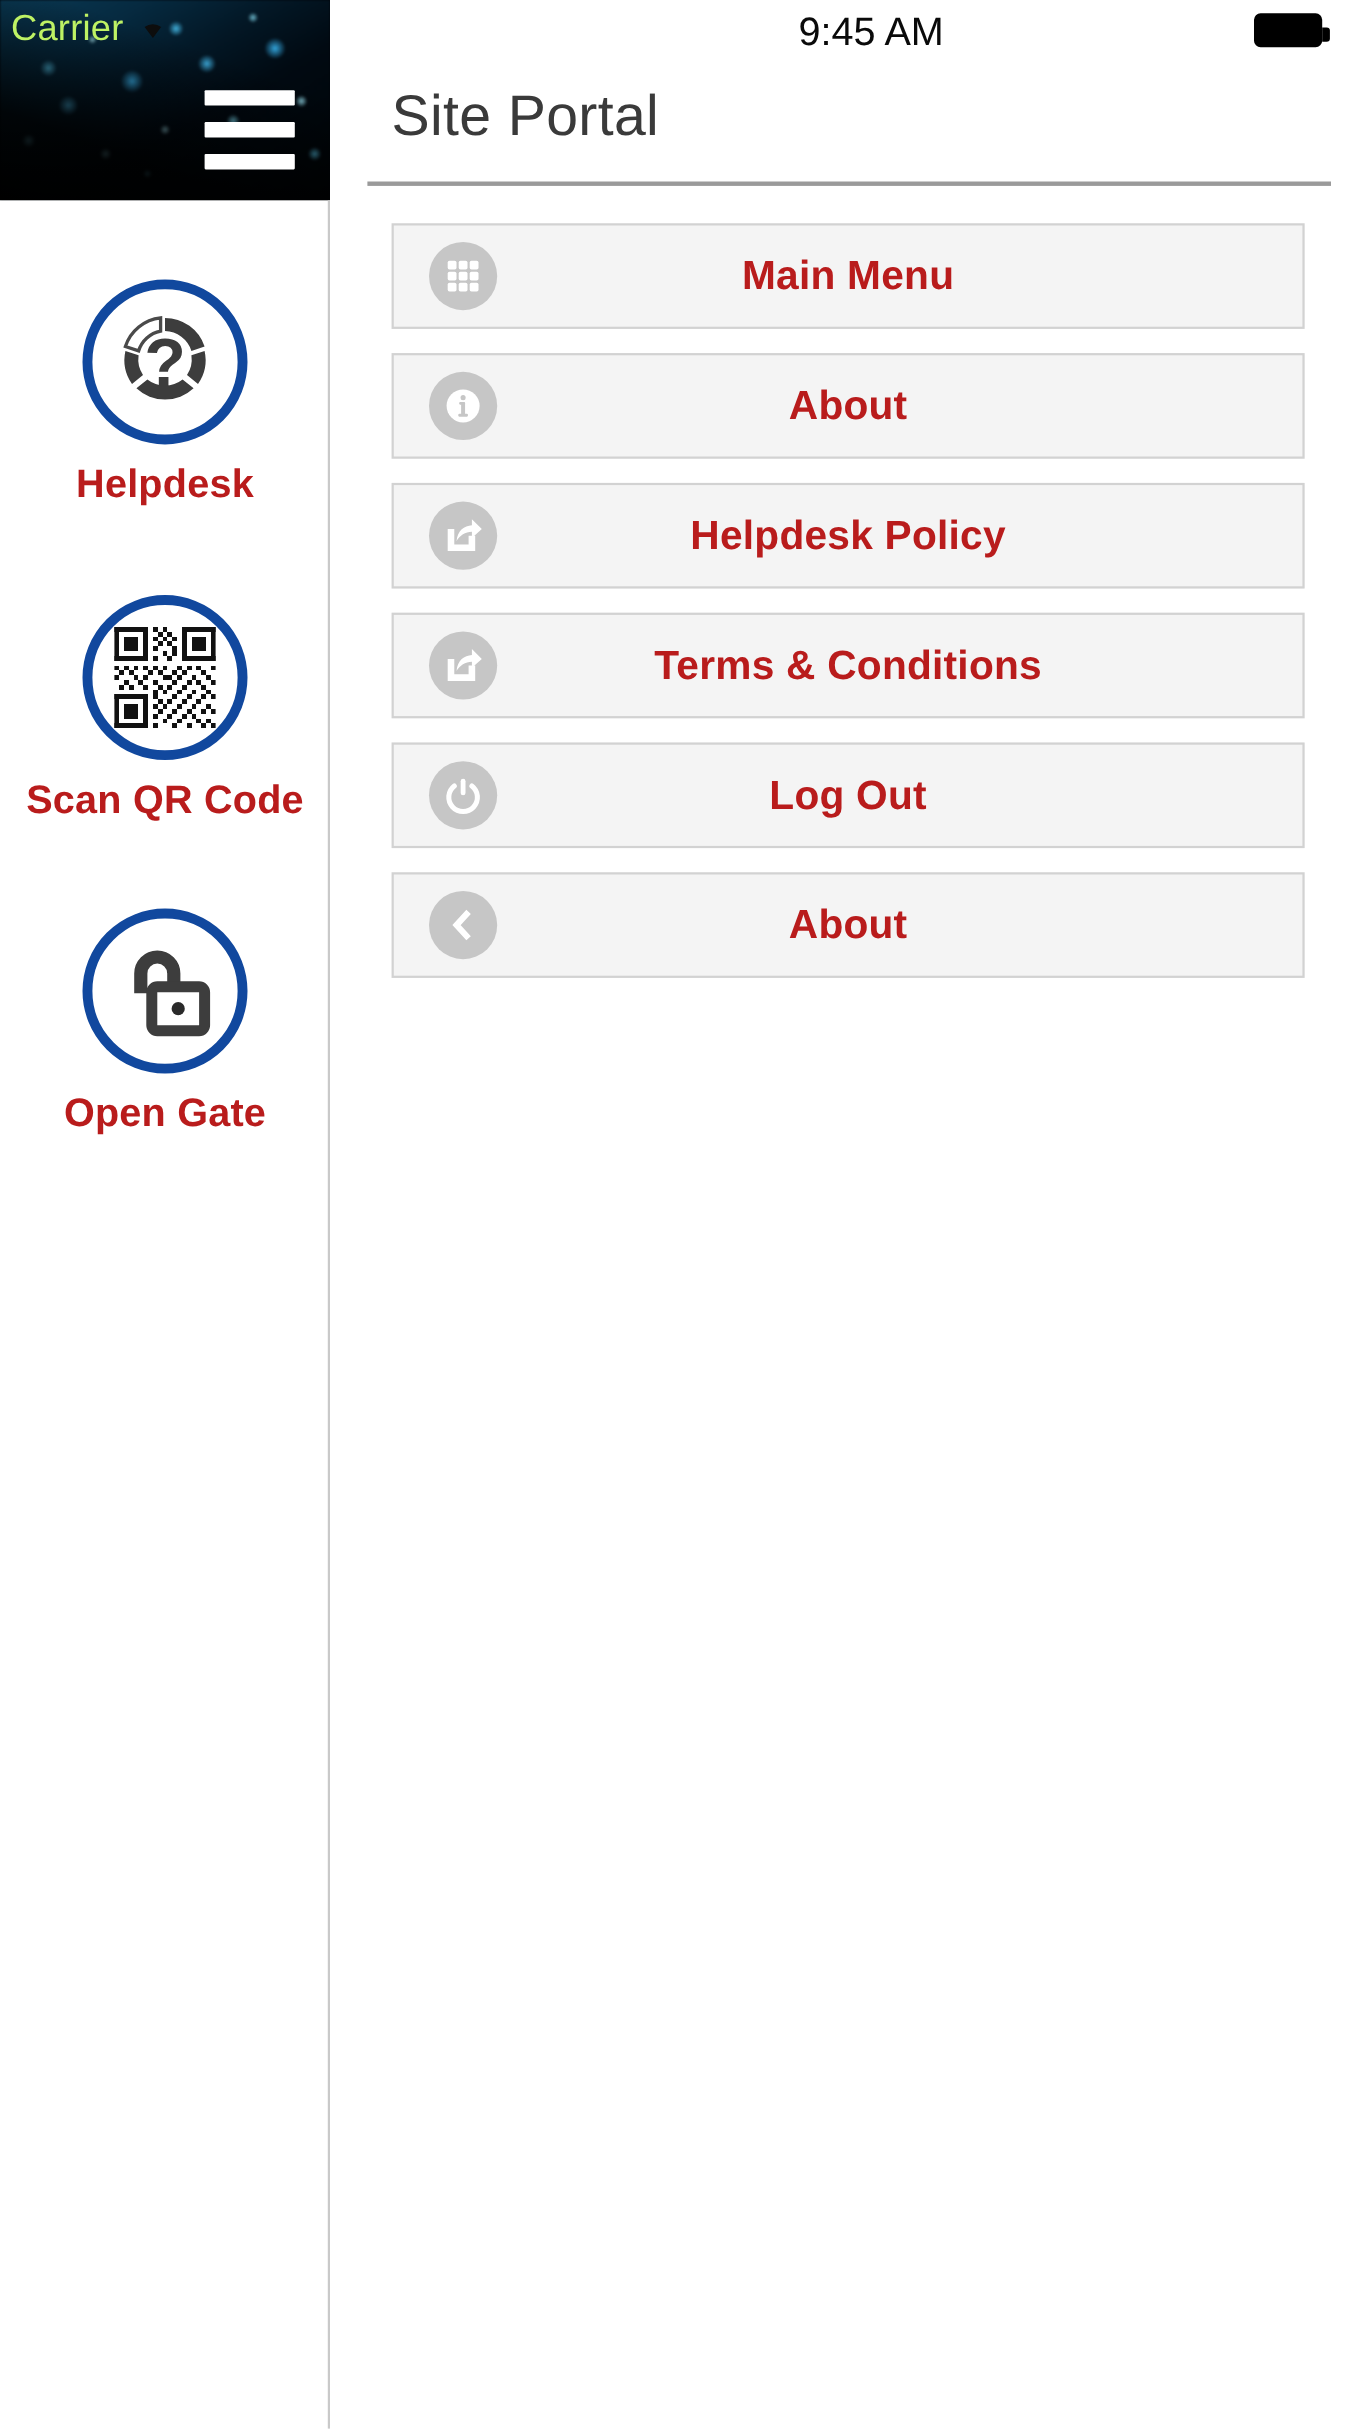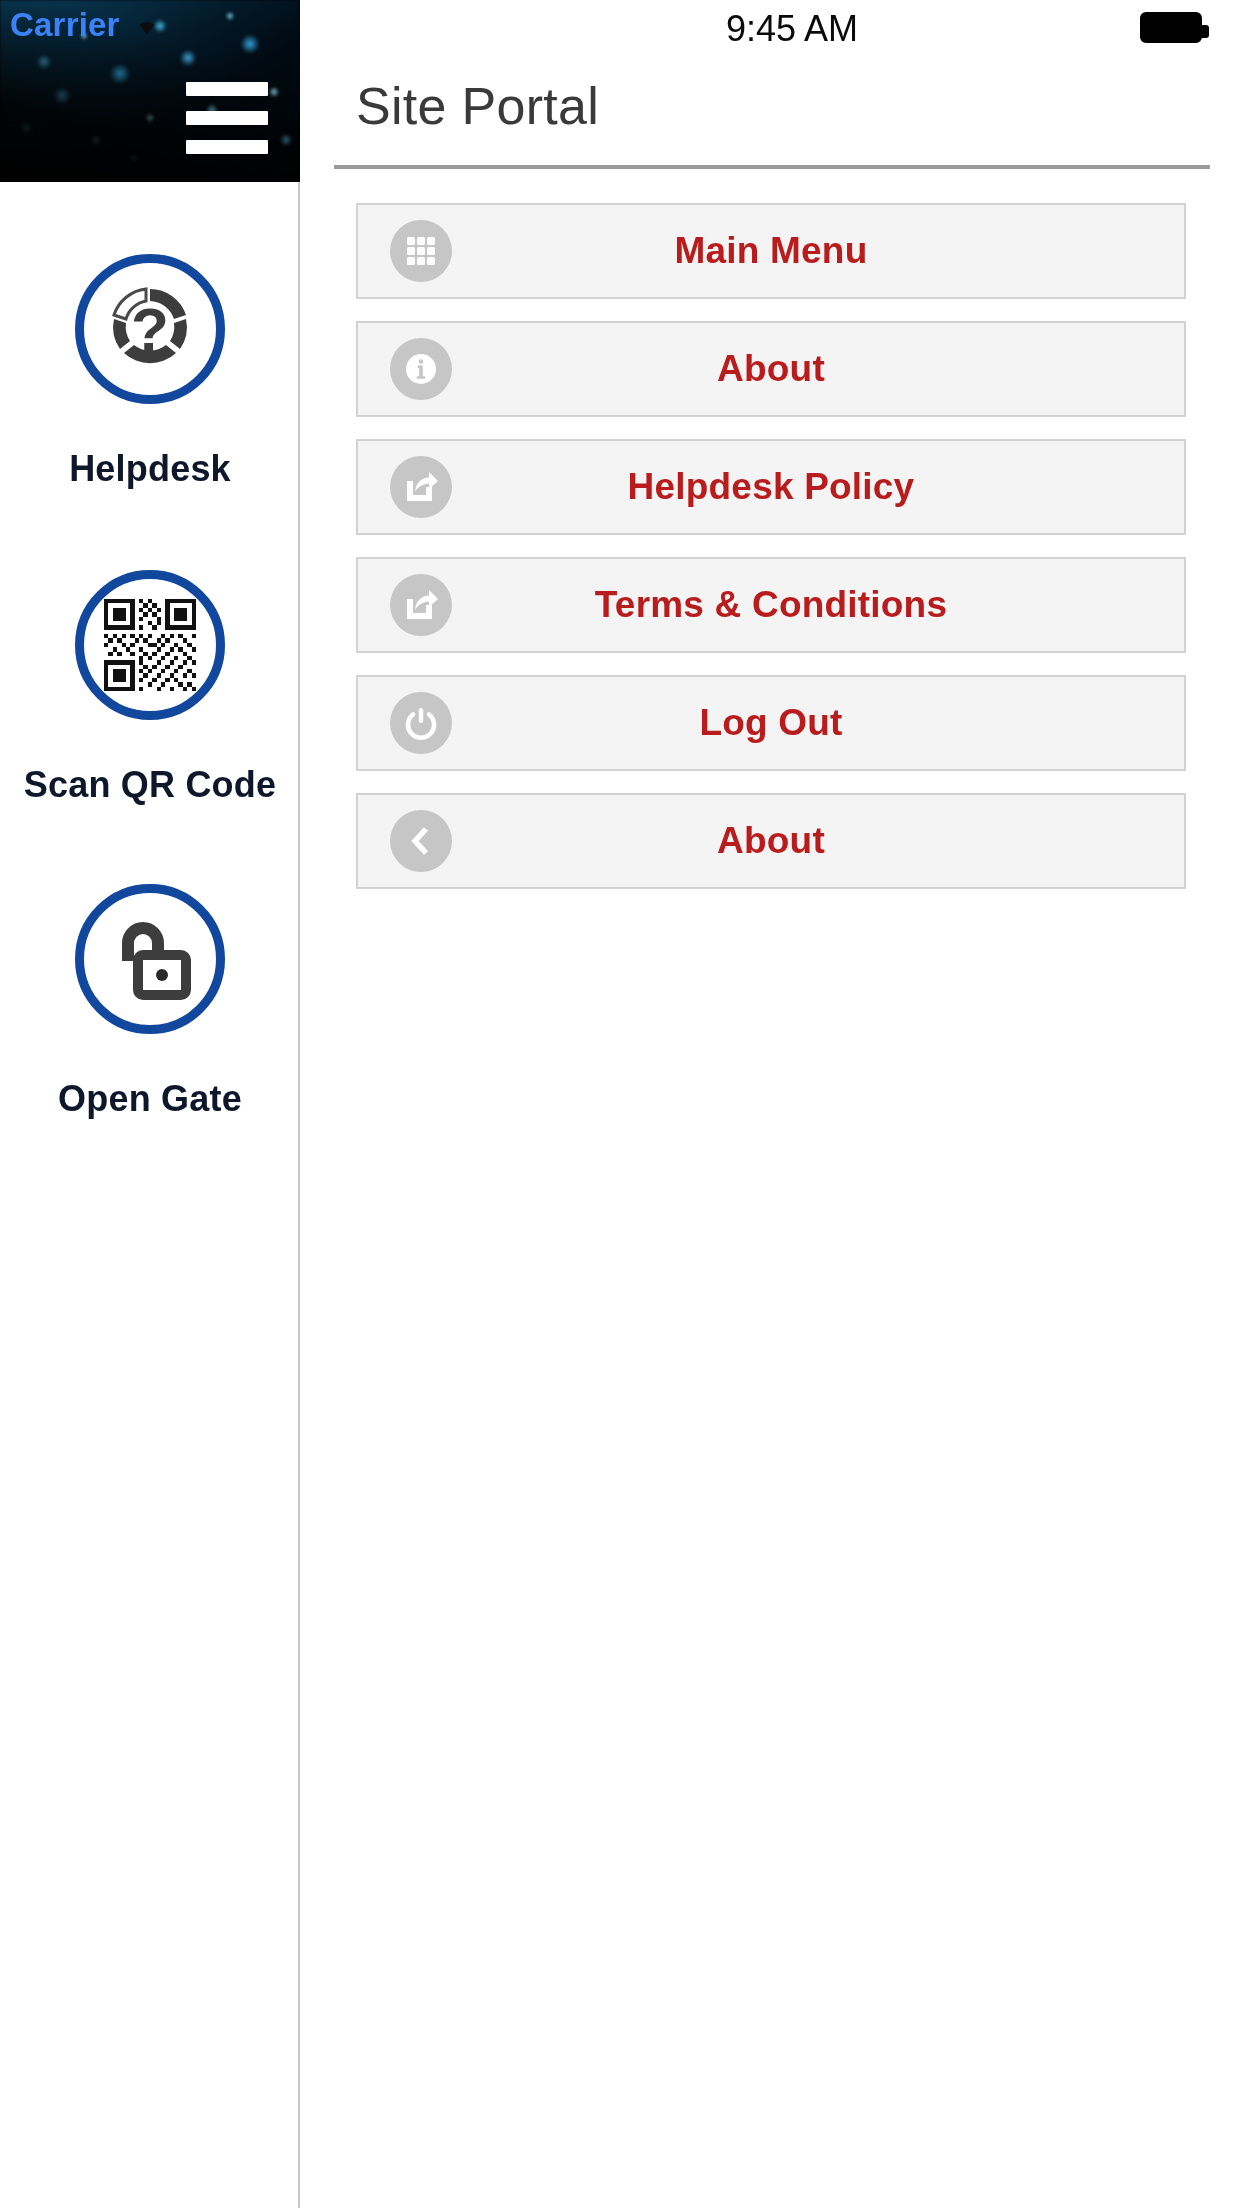--- a/index.html
+++ b/index.html
@@ -49,21 +49,21 @@
   #drawer-header .vignette {
     position:absolute; inset:0;
     background:linear-gradient(200deg, rgba(0,0,0,0) 30%, rgba(0,0,0,.85) 72%, #000 100%);
   }
   #carrier-row {
     position:absolute; top:6px; left:10px;
     display:flex; align-items:center; gap:10px;
     z-index:4;
   }
   #carrier-row .carrier-text {
-    font-size:33px; color:#3b82f6; letter-spacing:.2px;font-weight:bold;
+    font-size:33px; color:#bef264; letter-spacing:.2px;
   }
   #hamburger {
     position:absolute; left:186px; top:82px;
     width:82px; z-index:5; cursor:pointer;
   }
   #hamburger span {
     display:block; width:82px; height:14px;
     background:#ffffff; margin-bottom:15px; border-radius:1px;
   }
   #hamburger span:last-child { margin-bottom:0; }
@@ -78,21 +78,21 @@
     display:flex; flex-direction:column; align-items:center;
   }
   .nav-circle {
     width:150px; height:150px; border-radius:50%;
     border:9px solid #11489e;
     background:#ffffff;
     display:flex; align-items:center; justify-content:center;
     position:relative;
   }
   .nav-label {
-    margin-top:44px; font-size:36px; font-weight:bold; color:#0f172a;
+    margin-top:15px; font-size:36px; font-weight:bold; color:#b91c1c;
     text-align:center; letter-spacing:.2px;
   }
 
   
   .qr { width:92px; height:92px; display:block; }
 
   
   #main { position:relative; width:942px; height:2208px; background:#ffffff; }
   #statusbar {
     position:relative; height:56px; width:942px;

